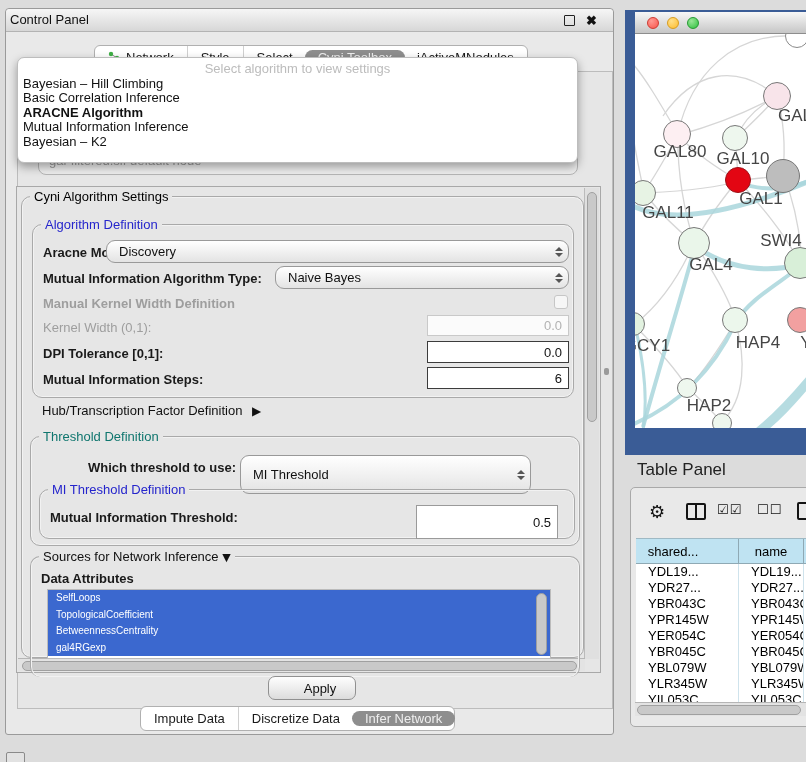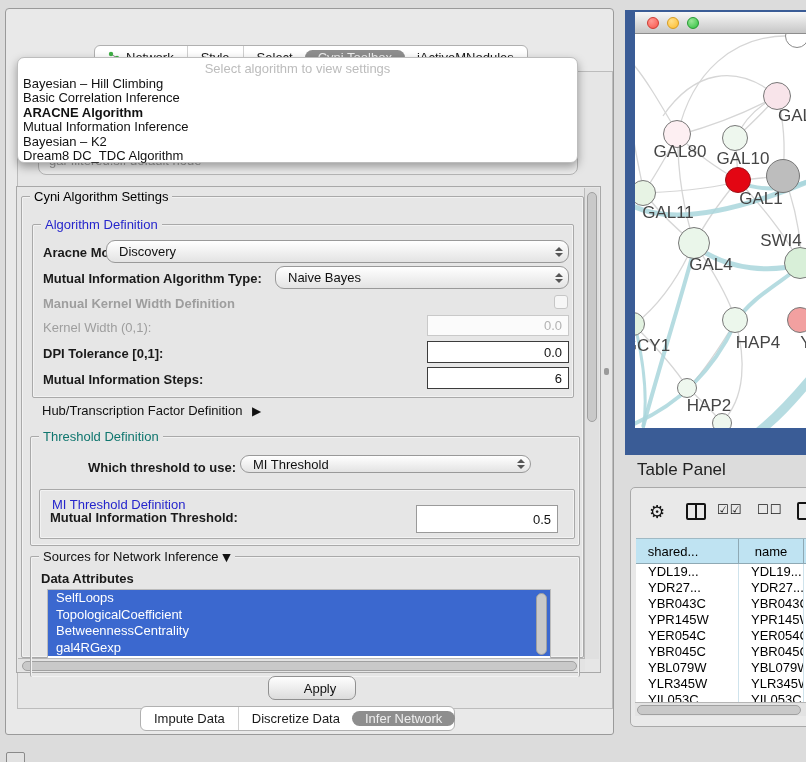--- a/index.html
+++ b/index.html
@@ -25,38 +25,38 @@
   
   #algo-popup{left:17px;top:57px;width:561px;height:106px;background:#fff;border:1px solid #bdbdbd;border-radius:7px;box-shadow:0 4px 10px rgba(0,0,0,.35);z-index:50;font-size:13px;padding-top:2px;box-sizing:border-box;}
   #algo-placeholder{text-align:center;color:#bcbcbc;height:17px;line-height:17px;}
   .algo-item{height:14.4px;line-height:14.4px;padding-left:5px;color:#111;}
   .algo-item.sel{font-weight:bold;}
   
   #focus-combo{left:430px;top:96px;width:148px;height:26px;border:2px solid #5a9ce2;border-radius:9px;background:linear-gradient(#fdfdfd,#e6e6e6);z-index:10;box-sizing:border-box;}
   #hidden-combo{left:38px;top:147px;width:540px;height:28px;border:1px solid #b5b5b5;border-radius:8px;background:#ededed;z-index:10;box-sizing:border-box;font-size:13px;color:#9a9a9a;line-height:26px;padding-left:10px;overflow:hidden;white-space:nowrap;}
   
   #scrollpane{left:16px;top:186px;width:585px;height:487px;background:#e6e6e6;border:1px solid #a8a8a8;box-sizing:border-box;}
-  .fieldset{border:1px solid #a9a9a9;border-radius:2px;box-shadow:inset 0 0 0 1px #f2f2f2;}
+  .fieldset{border:1px solid #a9a9a9;border-radius:10px;box-shadow:inset 0 0 0 1px #f2f2f2;}
   .legend{position:absolute;top:-8px;left:8px;background:#e6e6e6;padding:0 4px;font-size:13px;white-space:nowrap;}
   .legend.blue{color:#2525cc;}
   .legend.green{color:#0f766e;}
   .lbl{font-size:13px;font-weight:bold;color:#1a1a1a;white-space:nowrap;}
   .lbl.dis{color:#9e9e9e;}
   .combo{border:1px solid #999;border-radius:9px;background:linear-gradient(#ffffff,#e3e3e3);display:flex;align-items:center;font-size:13px;color:#111;box-sizing:border-box;}
   .combo .txt{flex:1;padding-left:12px;white-space:nowrap;overflow:hidden;}
   .stepper{width:18px;display:flex;flex-direction:column;align-items:center;justify-content:center;gap:2px;}
   .arr-up{width:0;height:0;border-left:4px solid transparent;border-right:4px solid transparent;border-bottom:4px solid #555;}
   .arr-dn{width:0;height:0;border-left:4px solid transparent;border-right:4px solid transparent;border-top:4px solid #555;}
   .field{border:1px solid #3c3c3c;background:#fff;font-size:13px;text-align:right;padding:0 6px;box-sizing:border-box;font-family:"Liberation Sans",sans-serif;color:#111;}
   .field.dis{border:1px solid #c9c9c9;background:#fbfbfb;color:#b2b2b2;}
   .checkbox{width:14px;height:14px;border:1px solid #c6c6c6;border-radius:3px;background:#f6f6f6;box-sizing:border-box;}
   .vscroll{background:#e0e0e0;border-left:1px solid #bbb;}
   .thumb{background:#c9c9c9;border:1px solid #a0a0a0;border-radius:6px;}
   .list{background:#fff;border:1px solid #bbb;overflow:hidden;}
-  .list-item{height:16.5px;line-height:16.5px;background:#3b68cf;color:#fff;font-size:13px;padding-left:8px;white-space:nowrap;}
+  .list-item{height:16.5px;line-height:16.5px;background:#3b68cf;color:#fff;font-size:10px;padding-left:8px;white-space:nowrap;}
   .btn{border:1px solid #909090;border-radius:7px;background:linear-gradient(#fefefe,#dcdcdc);font-size:13px;color:#111;display:flex;align-items:center;justify-content:center;}
   
   #netwin{left:625px;top:10px;width:181px;height:445px;background:#3a5c96;}
   #net-titlebar{left:10px;top:2px;width:171px;height:22px;background:linear-gradient(#f7f7f7,#c6c6c6);border-bottom:1px solid #8d8d8d;display:flex;align-items:center;padding-left:12px;gap:8px;box-sizing:border-box;}
   .light{width:12px;height:12px;border-radius:50%;box-sizing:border-box;}
   #net-canvas{left:10px;top:24px;width:171px;height:394px;background:#fff;overflow:hidden;}
   .node{position:absolute;border-radius:50%;border:1px solid #777;box-sizing:border-box;}
   .nlabel{position:absolute;font-size:17px;color:#454545;white-space:nowrap;transform:translateX(-50%);}
   
   #tp-title{left:637px;top:460px;font-size:17px;color:#222;}
@@ -75,20 +75,25 @@
   .hscroll{background:#e3e3e3;border-top:1px solid #b5b5b5;}
   #mini-icon{left:6px;top:752px;width:17px;height:14px;background:#e2e2e2;border:1.5px solid #8a8a8a;border-radius:2px;}
   #divider-dot{left:604px;top:368px;width:5px;height:7px;background:#9a9a9a;border-radius:2px;}
 </style>
 </head>
 <body>
 
 <div id="root">
 
   <div id="cp" class="abs">
+    <div id="cp-titlebar" class="abs">
+      <span id="cp-title" class="abs">Control Panel</span>
+      <span id="float-btn" class="abs"></span>
+      <span id="close-btn" class="abs">✖</span>
+    </div>
 
     <div id="top-tabs" class="abs tabstrip">
       <div class="tab">
         <span style="margin-right:5px;display:inline-flex;">
           <svg width="13" height="13" viewBox="0 0 13 13">
               <line x1="3" y1="3" x2="9" y2="7" stroke="#8a8a8a" stroke-width="1"></line>
               <line x1="3" y1="10" x2="9" y2="7" stroke="#8a8a8a" stroke-width="1"></line>
               <circle cx="3" cy="3" r="2.2" fill="#3faf46"></circle>
               <circle cx="9" cy="7" r="2.2" fill="#3faf46"></circle>
               <circle cx="3" cy="10" r="2.2" fill="#3faf46"></circle>
@@ -123,21 +128,20 @@
     <span>gal-filtered.sif default node</span>
   </div>
 
   <div id="algo-popup" class="abs">
     <div id="algo-placeholder">Select algorithm to view settings</div>
     <div class="algo-item">Bayesian – Hill Climbing</div>
     <div class="algo-item">Basic Correlation Inference</div>
     <div class="algo-item sel">ARACNE Algorithm</div>
     <div class="algo-item">Mutual Information Inference</div>
     <div class="algo-item">Bayesian – K2</div>
-    <div class="algo-item">Dream8 DC_TDC Algorithm</div>
   </div>
 
   <div id="scrollpane" class="abs">
 
     <div class="abs vscroll" style="right:1px;top:1px;width:14px;bottom:13px;">
       <div class="thumb abs" style="left:2px;right:2px;top:4px;height:228px;"></div>
     </div>
 
     <div class="abs hscroll" style="left:1px;right:15px;bottom:1px;height:12px;">
       <div class="thumb abs" style="left:4px;right:8px;top:2px;height:8px;"></div>
@@ -182,32 +186,32 @@
 
       <div class="abs" style="left:20px;top:206px;font-size:13px;color:#111;">
         <span>Hub/Transcription Factor Definition</span>
         <span style="font-family:'DejaVu Sans',sans-serif;font-size:12px;margin-left:6px;">▶</span>
       </div>
 
       <div class="abs fieldset" style="left:8px;top:239px;width:548px;height:108px;">
         <span class="legend green">Threshold Definition</span>
 
         <span class="lbl abs" style="left:57px;top:23px;">Which threshold to use:</span>
-        <div class="combo abs" style="left:209px;top:18px;width:291px;height:18px;">
+        <div class="combo abs" style="left:209px;top:18px;width:291px;height:39px;">
           <span class="txt">MI Threshold</span>
           <span class="stepper">
               <span class="arr-up"></span>
               <span class="arr-dn"></span>
             </span>
         </div>
 
         <div class="abs fieldset" style="left:8px;top:52px;width:534px;height:48px;">
-          <span class="legend blue" style="background:#e6e6e6;margin-top:15px;">MI Threshold Definition</span>
+          <span class="legend blue" style="background:#e6e6e6;">MI Threshold Definition</span>
           <span class="lbl abs" style="left:10px;top:20px;">Mutual Information Threshold:</span>
-          <input class="field abs" style="left: 376px; top: 15px; width: 142px; height: 28px; border-color: rgb(154, 154, 154);" value="0.5">
+          <input class="field abs" style="left: 376px; top: 15px; width: 142px; height: 34px; border-color: rgb(154, 154, 154);" value="0.5">
         </div>
       </div>
 
       <div class="abs fieldset" style="left:8px;top:359px;width:548px;height:120px;border-bottom:none;">
         <span class="legend" style="color:#111;">
           <span>Sources for Network Inference</span>
           <span style="font-family:'DejaVu Sans',sans-serif;font-size:11px;">▼</span>
         </span>
         <span class="lbl abs" style="left:10px;top:14px;">Data Attributes</span>
         <div class="list abs" style="left:16px;top:32px;width:502px;height:68px;">

